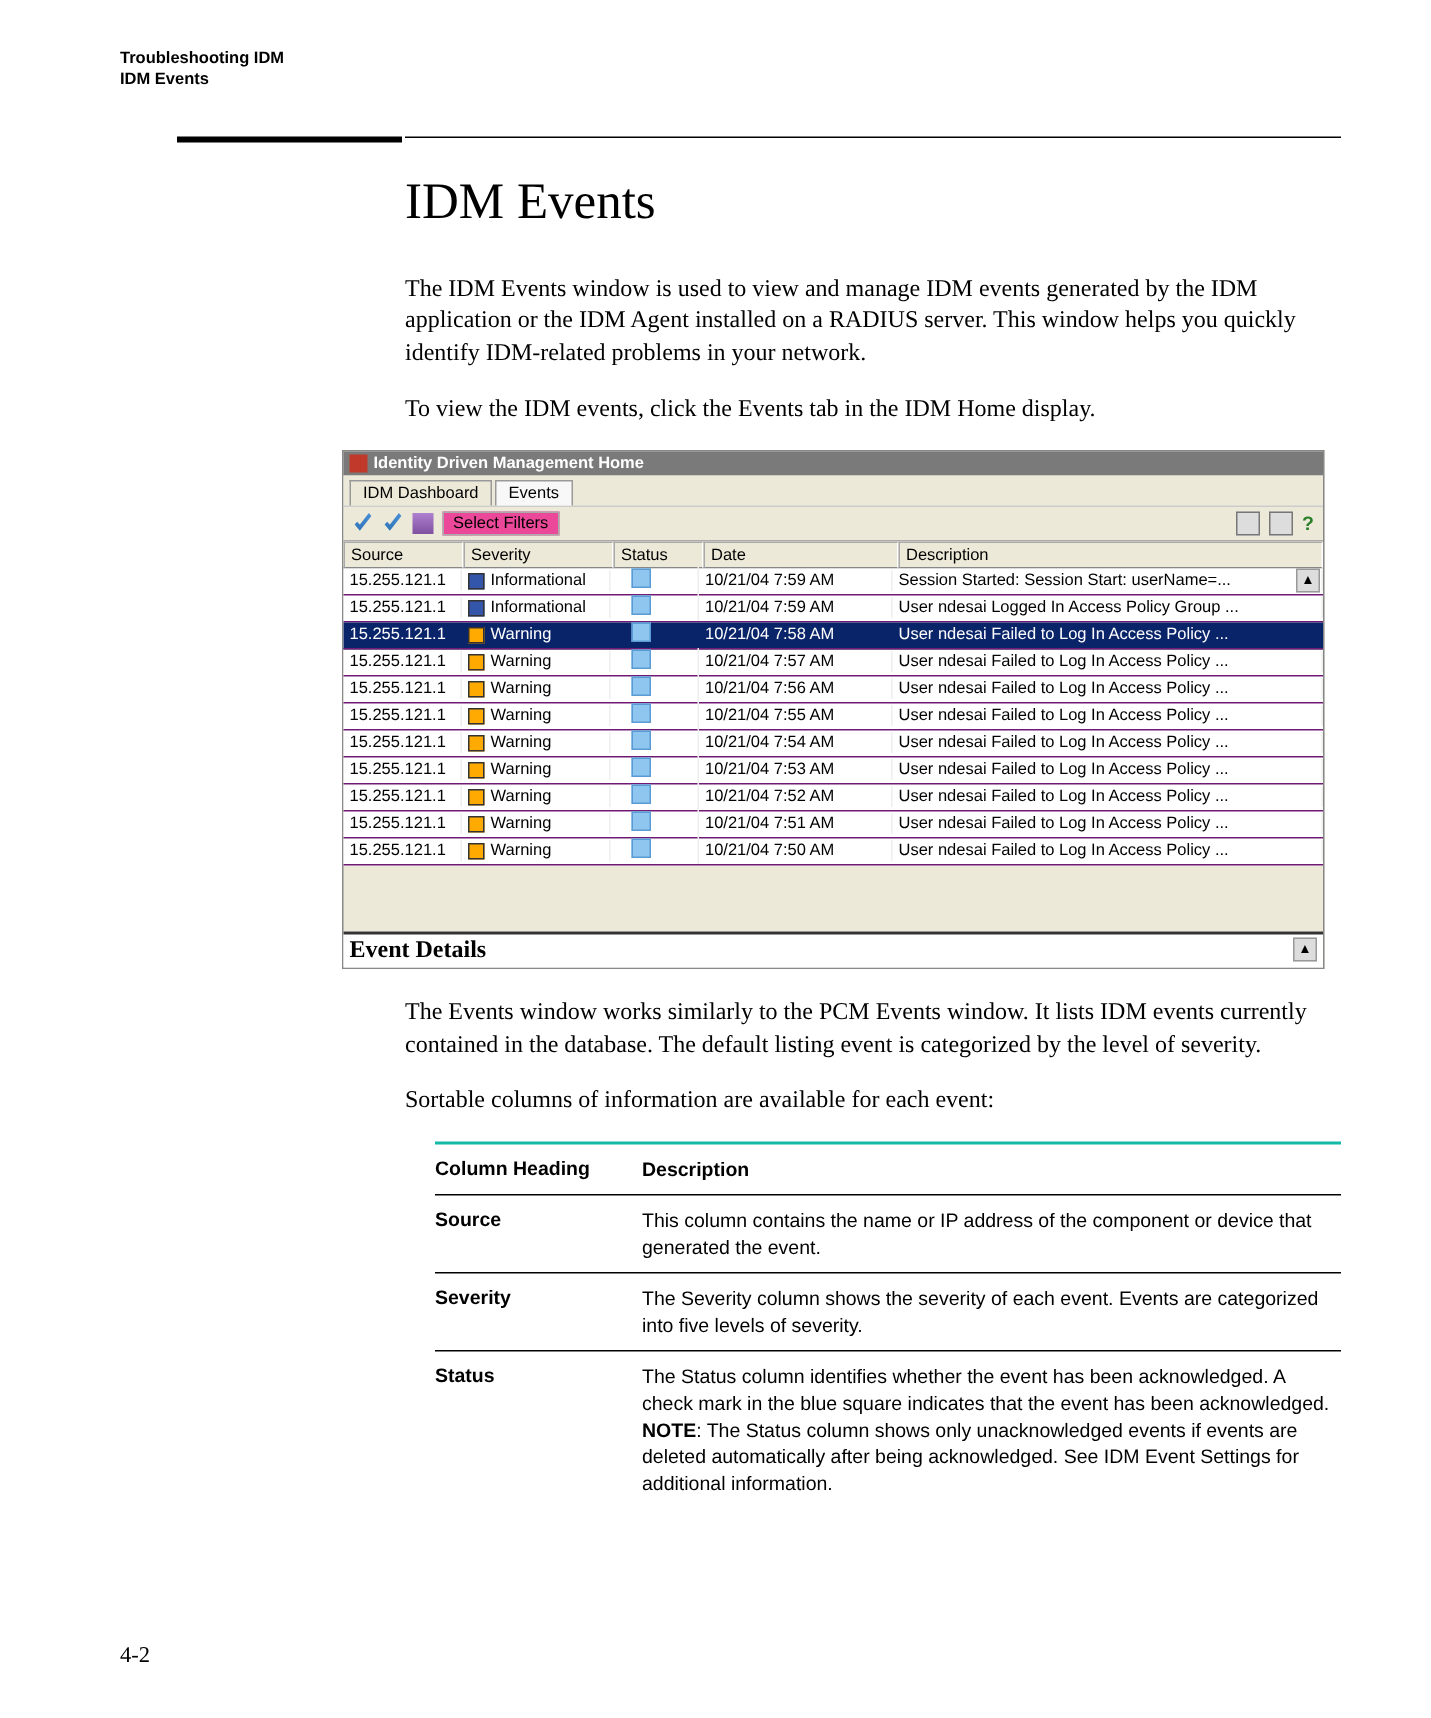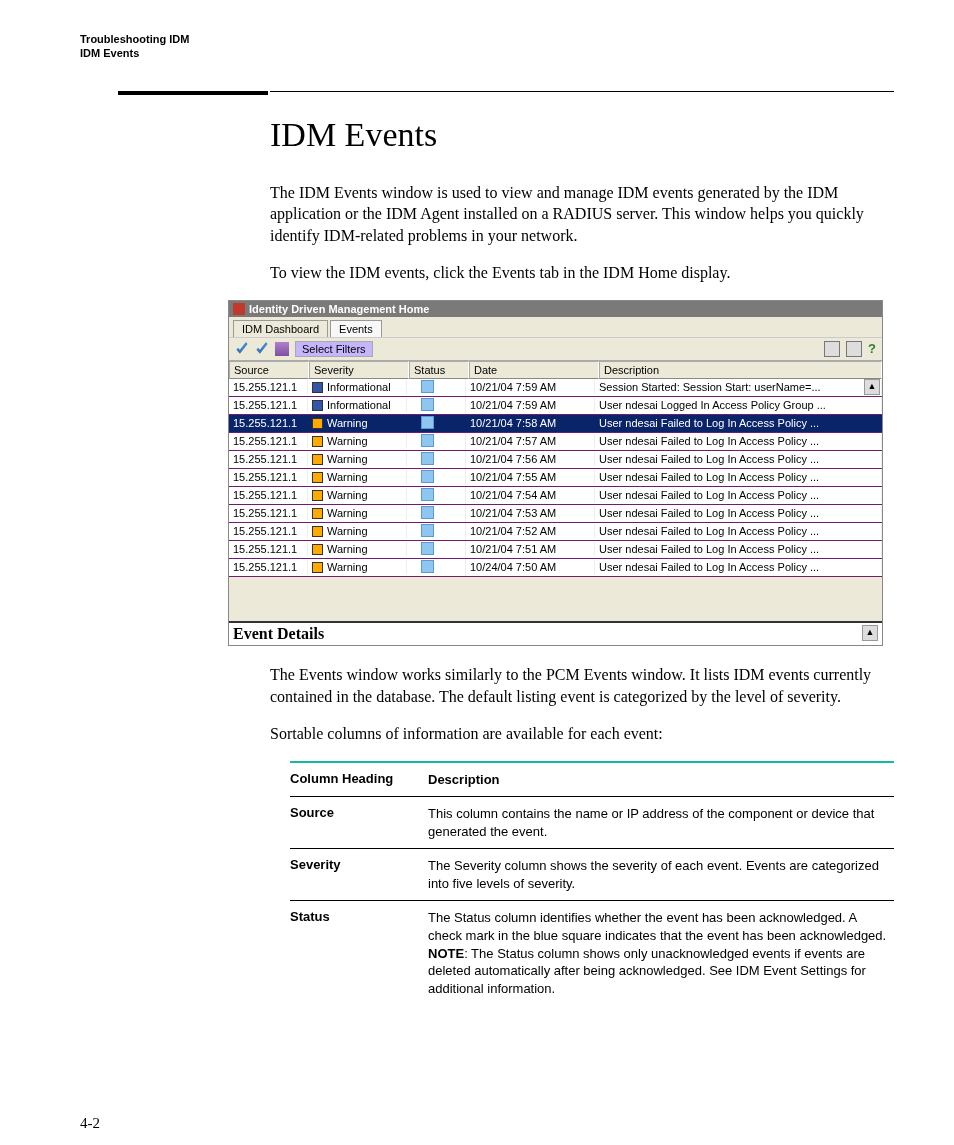--- a/index.html
+++ b/index.html
@@ -110,21 +110,21 @@
   }
   .tb-icon {
     width: 14px;
     height: 14px;
     display: inline-block;
   }
   .tb-blue-check2 { background: linear-gradient(#4a90d9,#2a6fb0); }
   .tb-purple { background: linear-gradient(#b080d0,#8050a0); }
   .filter-btn {
     border: 1px solid #aaa;
-    background: #c4b5fd;
+    background: #ec4899;
     padding: 1px 6px;
     font-size: 11px;
   }
   .toolbar-right {
     display: flex;
     gap: 6px;
     align-items: center;
   }
   .tb-print { width:14px;height:14px;border:1px solid #777;background:#ddd; }
   .tb-net { width:14px;height:14px;border:1px solid #777;background:#ddd; }
@@ -201,21 +201,21 @@
     border-top: 2px solid #14b8a6;
   }
   .desc-h {
     font-weight: bold;
   }
   .desc-c1 { width: 130px; padding-right: 8px; font-weight: bold; }
   .desc-c2 { flex: 1; line-height: 1.35; }
   .note-b { font-weight: bold; }
   .pagenum {
     position: absolute;
-    bottom: 13px;
+    bottom: 32px;
     left: 80px;
     font-size: 15px;
     font-family: Georgia, serif;
   }
 </style>
 </head>
 <body>
 
 <div class="page">
   <div class="header">
@@ -365,21 +365,21 @@
           <div class="gcell col-date">10/21/04 7:51 AM</div>
           <div class="gcell col-desc">User ndesai Failed to Log In Access Policy ...</div>
         </div>
         <div class="grow">
           <div class="gcell col-source">15.255.121.1</div>
           <div class="gcell col-severity sev-cell">
             <span class="sev-sq sev-warn"></span>
             <span>Warning</span>
           </div>
           <div class="gcell col-status"><span class="status-sq"></span></div>
-          <div class="gcell col-date">10/24/04 7:50 AM</div>
+          <div class="gcell col-date">10/21/04 7:50 AM</div>
           <div class="gcell col-desc">User ndesai Failed to Log In Access Policy ...</div>
         </div>
       </div>
     <div class="event-details">
       <span>Event Details</span>
       <span class="ed-up">▲</span>
     </div>
   </div>
 
   <div class="content" style="margin-top:18px;">

